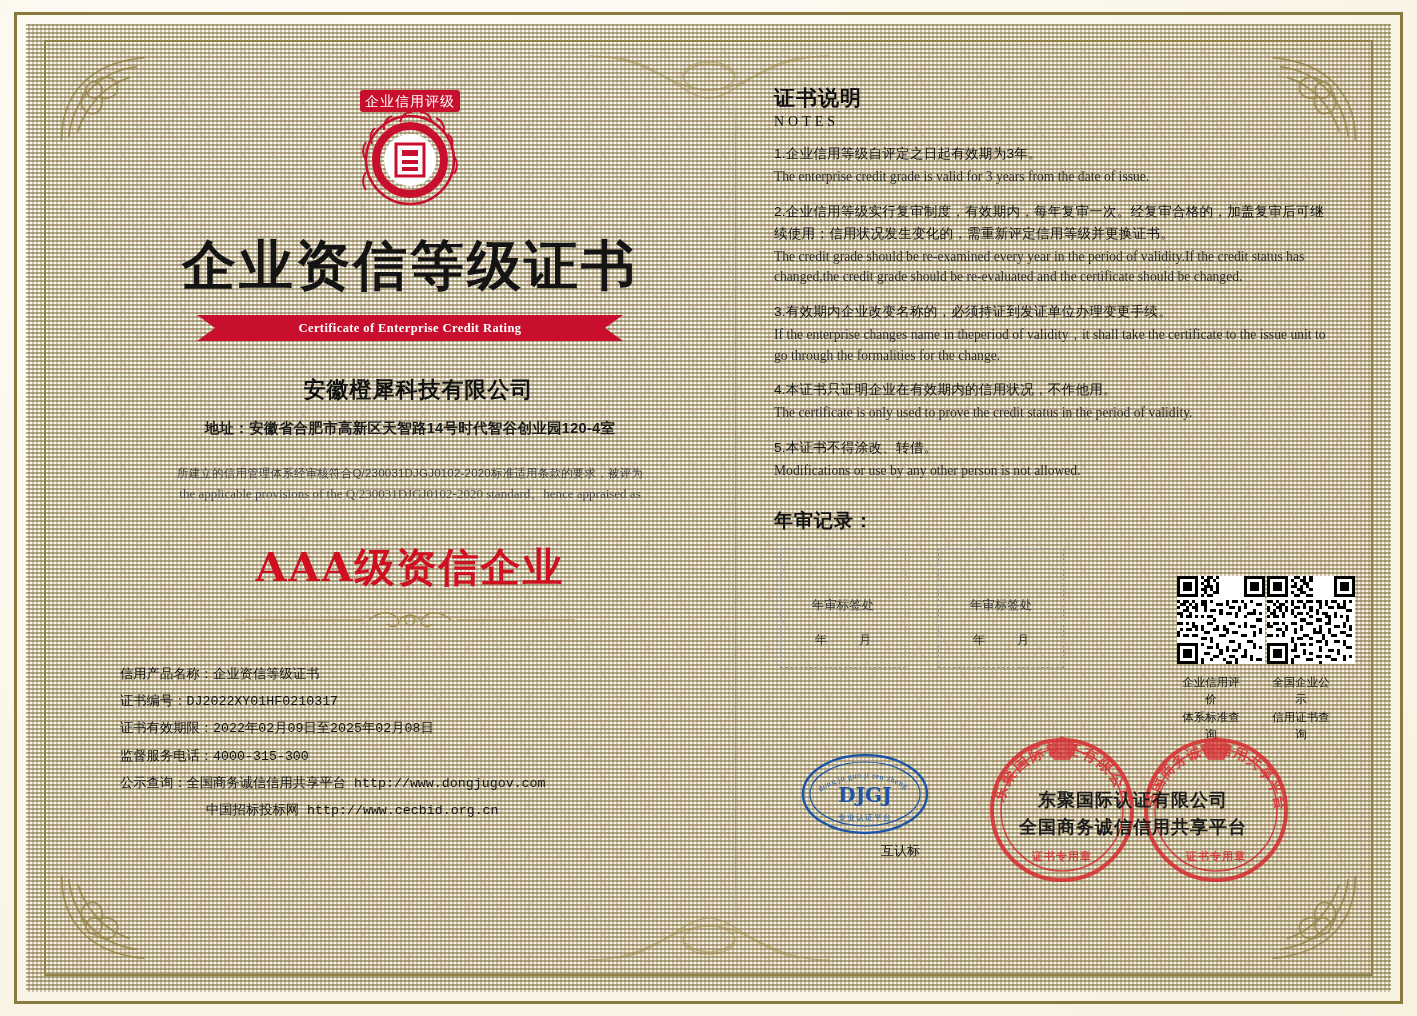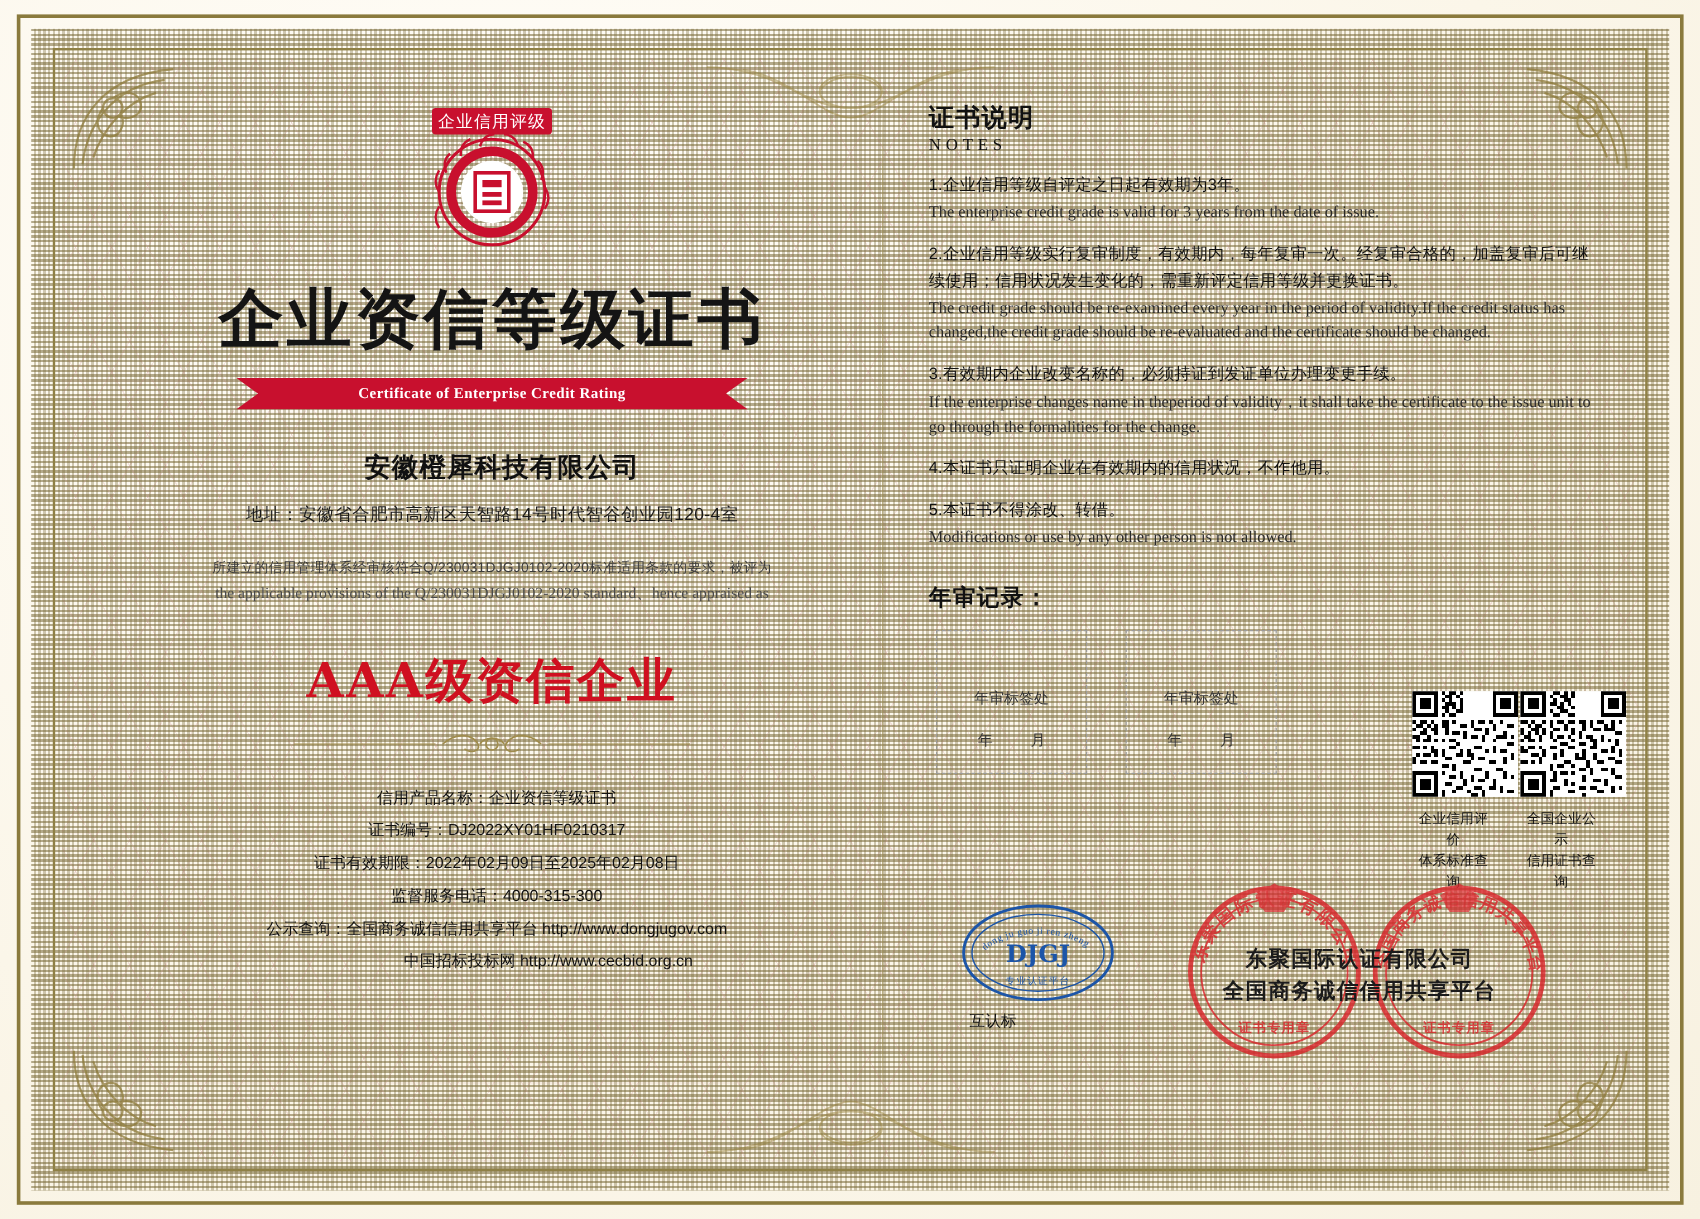--- a/index.html
+++ b/index.html
@@ -174,20 +174,21 @@
     color: #111;
     letter-spacing: 1px;
     padding-left: 17px;
   }
   .company-addr {
     margin-top: 14px;
     text-align: center;
     font-size: 14.5px;
     color: #1a1a1a;
     letter-spacing: .3px;
+    font-weight: bold;
   }
 
   .conform-block {
     margin-top: 28px;
     text-align: center;
     color: #3a3a3a;
   }
   .conform-cn {
     font-size: 11.5px;
     letter-spacing: .2px;
@@ -213,27 +214,26 @@
 
   .ornament-rule {
     margin: 16px auto 0;
     width: 330px;
     height: 18px;
     position: relative;
   }
 
   
   .details {
-    margin-top: 22px;
+    margin-top: 32px;
     padding-left: 8px;
-    font-family: Liberation Sans, sans-serif;
+    font-family: Liberation Mono, monospace;
     font-size: 13.3px;
     color: #111;
     line-height: 2.06;
-    text-align: center;
   }
   .details .row { white-space: nowrap; }
   .details .label { }
   .details .value { }
   .details .row.indent { padding-left: 86px; }
 
   
   .notes-title-cn {
     font-family: "DejaVu Serif", serif;
     font-weight: bold;
@@ -334,24 +334,24 @@
   }
   .oval-stamp {
     position: absolute;
     left: 28px;
     top: 22px;
     width: 130px;
     height: 84px;
   }
   .oval-caption {
     position: absolute;
-    left: 36px;
+    left: 16px;
     top: 112px;
-    width: 120px;
-    text-align: left;
+    width: 132px;
+    text-align: right;
     font-size: 13px;
     color: #111;
   }
   .round-stamp {
     position: absolute;
     width: 152px;
     height: 152px;
     top: 4px;
   }
   .round-stamp.s1 { left: 214px; }
@@ -534,20 +534,21 @@
       <div class="note">
         <div class="cn">2.企业信用等级实行复审制度，有效期内，每年复审一次。经复审合格的，加盖复审后可继续使用；信用状况发生变化的，需重新评定信用等级并更换证书。</div>
         <div class="en">The credit grade should be re-examined every year in the period of validity.If the credit status has changed,the credit grade should be re-evaluated and the certificate should be  changed.</div>
       </div>
       <div class="note">
         <div class="cn">3.有效期内企业改变名称的，必须持证到发证单位办理变更手续。</div>
         <div class="en">If the enterprise changes name in theperiod of validity，it shall take the certificate to the issue unit to go through the formalities for the change.</div>
       </div>
       <div class="note">
         <div class="cn">4.本证书只证明企业在有效期内的信用状况，不作他用。</div>
+        <div class="en">The certificate is only used to prove the credit status in the period of validity.</div>
       </div>
       <div class="note">
         <div class="cn">5.本证书不得涂改、转借。</div>
         <div class="en">Modifications or use by any other person is not allowed.</div>
       </div>
 
       <div class="annual-title">年审记录：</div>
 
       <div class="annual-boxes">
         <div class="annual-box">

